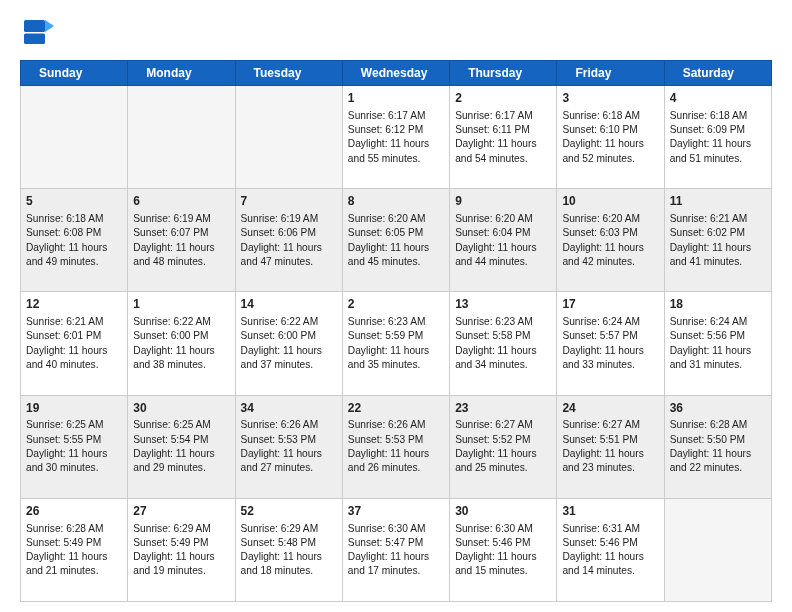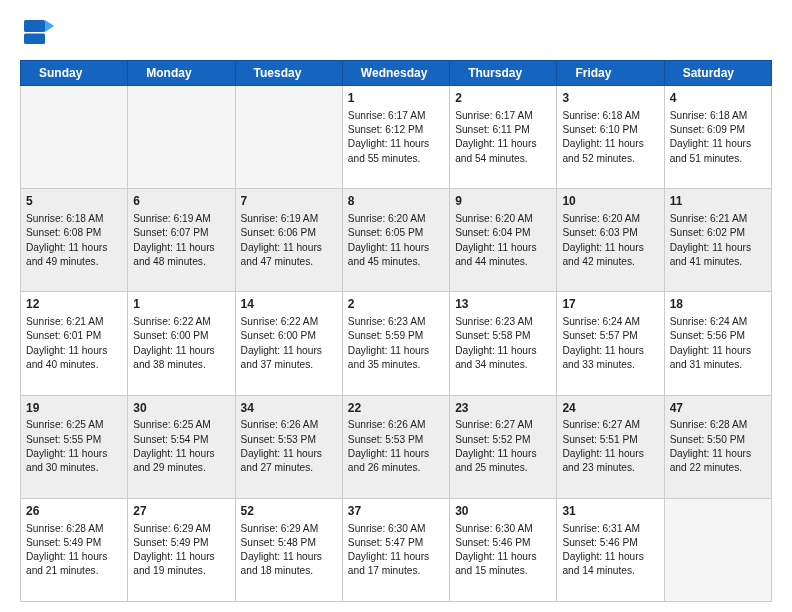--- a/index.html
+++ b/index.html
@@ -153,21 +153,21 @@
           <td><span class="day-number">17</span><span>Sunrise: 6:24 AM<br>Sunset: 5:57 PM<br>Daylight: 11 hours and 33 minutes.</span></td>
           <td><span class="day-number">18</span><span>Sunrise: 6:24 AM<br>Sunset: 5:56 PM<br>Daylight: 11 hours and 31 minutes.</span></td>
         </tr>
         <tr class="row-shaded">
           <td><span class="day-number">19</span><span>Sunrise: 6:25 AM<br>Sunset: 5:55 PM<br>Daylight: 11 hours and 30 minutes.</span></td>
           <td><span class="day-number">30</span><span>Sunrise: 6:25 AM<br>Sunset: 5:54 PM<br>Daylight: 11 hours and 29 minutes.</span></td>
           <td><span class="day-number">34</span><span>Sunrise: 6:26 AM<br>Sunset: 5:53 PM<br>Daylight: 11 hours and 27 minutes.</span></td>
           <td><span class="day-number">22</span><span>Sunrise: 6:26 AM<br>Sunset: 5:53 PM<br>Daylight: 11 hours and 26 minutes.</span></td>
           <td><span class="day-number">23</span><span>Sunrise: 6:27 AM<br>Sunset: 5:52 PM<br>Daylight: 11 hours and 25 minutes.</span></td>
           <td><span class="day-number">24</span><span>Sunrise: 6:27 AM<br>Sunset: 5:51 PM<br>Daylight: 11 hours and 23 minutes.</span></td>
-          <td><span class="day-number">47</span><span>Sunrise: 6:28 AM<br>Sunset: 5:50 PM<br>Daylight: 11 hours and 22 minutes.</span></td>
+          <td><span class="day-number">36</span><span>Sunrise: 6:28 AM<br>Sunset: 5:50 PM<br>Daylight: 11 hours and 22 minutes.</span></td>
         </tr>
         <tr class="row-white">
           <td><span class="day-number">26</span><span>Sunrise: 6:28 AM<br>Sunset: 5:49 PM<br>Daylight: 11 hours and 21 minutes.</span></td>
           <td><span class="day-number">27</span><span>Sunrise: 6:29 AM<br>Sunset: 5:49 PM<br>Daylight: 11 hours and 19 minutes.</span></td>
           <td><span class="day-number">52</span><span>Sunrise: 6:29 AM<br>Sunset: 5:48 PM<br>Daylight: 11 hours and 18 minutes.</span></td>
           <td><span class="day-number">37</span><span>Sunrise: 6:30 AM<br>Sunset: 5:47 PM<br>Daylight: 11 hours and 17 minutes.</span></td>
           <td><span class="day-number">30</span><span>Sunrise: 6:30 AM<br>Sunset: 5:46 PM<br>Daylight: 11 hours and 15 minutes.</span></td>
           <td><span class="day-number">31</span><span>Sunrise: 6:31 AM<br>Sunset: 5:46 PM<br>Daylight: 11 hours and 14 minutes.</span></td>
           <td class="empty"></td>
         </tr>

